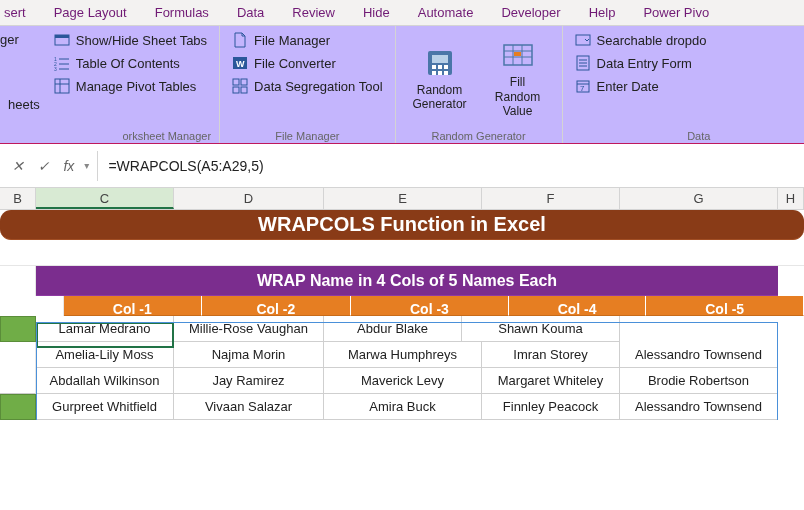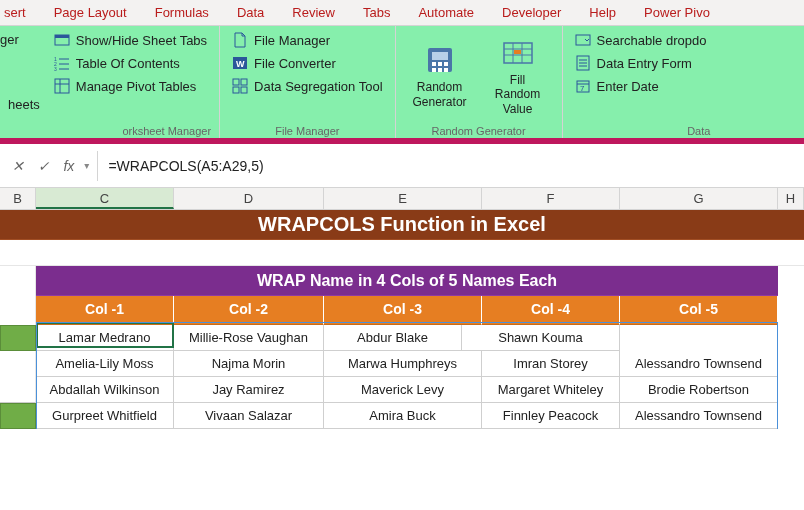--- a/index.html
+++ b/index.html
@@ -1,23 +1,23 @@
 <!DOCTYPE html>
 <html><head>
 <meta charset="utf-8">
 <style>
   * { box-sizing: border-box; margin: 0; padding: 0; }
   body { font-family: 'Segoe UI', Tahoma, sans-serif; font-size: 13px; color: #222; background: #fff; width: 804px; overflow: hidden; }
 
   
   .ribbon-tabs { display: flex; border-bottom: 1px solid #d4d4d4; height: 26px; align-items: center; padding: 0 4px; background: #f3f2f1; }
-  .ribbon-tab { padding: 4px 14px; font-size: 13px; color: #b91c1c; cursor: pointer; }
-
-  
-  .ribbon { display: flex; background: #86efac; height: 118px; border-bottom: 6px solid #be185d; }
+  .ribbon-tab { padding: 4px 14px; font-size: 13px; color: #701a75; cursor: pointer; }
+
+  
+  .ribbon { display: flex; background: #c4b5fd; height: 118px; border-bottom: 1px solid #be185d; }
   .ribbon-group { display: flex; flex-direction: column; border-right: 1px solid #d4d4d4; padding: 4px 8px 1px 8px; }
   .ribbon-group-body { flex: 1; display: flex; gap: 6px; }
   .ribbon-group-label { text-align: center; font-size: 11px; color: #666; padding-top: 2px; }
   .ribbon-col { display: flex; flex-direction: column; gap: 3px; }
   .ribbon-btn { display: flex; align-items: center; gap: 6px; padding: 2px 4px; font-size: 13px; color: #222; cursor: pointer; white-space: nowrap; }
   .ribbon-btn-big { display: flex; flex-direction: column; align-items: center; justify-content: center; gap: 4px; padding: 4px 6px; font-size: 12px; text-align: center; cursor: pointer; width: 72px; }
   .ribbon-icon { width: 16px; height: 16px; display: inline-flex; align-items: center; justify-content: center; flex-shrink: 0; }
   .ribbon-icon-big { width: 32px; height: 32px; display: inline-flex; align-items: center; justify-content: center; }
 
   
@@ -26,24 +26,24 @@
   .fb-x, .fb-check, .fb-fx { font-size: 14px; color: #666; cursor: pointer; padding: 0 4px; font-style: italic; }
   .fb-input { flex: 1; padding: 0 10px; font-size: 14px; font-family: 'Segoe UI', sans-serif; }
 
   
   .grid-wrap { position: relative; }
   .col-headers { display: flex; height: 22px; background: #f3f2f1; border-bottom: 1px solid #d4d4d4; }
   .colh { border-right: 1px solid #d4d4d4; text-align: center; font-size: 13px; color: #444; line-height: 22px; position: relative; }
   .colh.selected { background: #d8ead3; border-bottom: 2px solid #217346; }
 
   .sheet { position: relative; }
-  .title-row { height: 30px; background: #893b17; color: #fff; font-weight: bold; font-size: 20px; display: flex; align-items: center; justify-content: center; border-bottom: 1px solid #a14e24; }
+  .title-row { height: 30px; background: #893b17; color: #fff; font-weight: bold; font-size: 20px; display: flex; align-items: center; justify-content: center; border-bottom: 1px solid #a14e24; border-radius: 11px; }
   .gap-row { height: 26px; border-bottom: 1px solid #e6e6e6; }
   .subtitle-row { height: 30px; background: #7b2d8e; color: #fff; font-weight: bold; font-size: 16px; display: flex; align-items: center; justify-content: center; border-bottom: 1px solid #8e3aa3; position: relative; }
-  .header-row { display: flex; height: 29px; }
+  .header-row { display: flex; height: 20px; margin-left: 28px; }
   .header-cell { background: #e67e22; color: #fff; font-weight: bold; font-size: 14px; text-align: center; line-height: 26px; border-right: 1px solid #fff; border-bottom: 1px solid #c86b18; }
   .data-row { display: flex; height: 26px; border-radius: 10px; }
   .data-cell { text-align: center; font-size: 13px; line-height: 26px; border-right: 1px solid #cfcfcf; border-bottom: 1px solid #cfcfcf; overflow: hidden; white-space: nowrap; text-overflow: ellipsis; }
   .left-stub { border-right: 1px solid #e6e6e6; }
   .left-green { background: #70ad47; border: 1px solid #5a8d39; }
 
   .active-cell-border { position: absolute; border: 2px solid #217346; pointer-events: none; }
   .spill-border { position: absolute; border: 1px solid #4a90d9; pointer-events: none; }
 
   
@@ -57,21 +57,21 @@
 </style>
 </head>
 <body>
 
 <div class="ribbon-tabs">
   <div class="ribbon-tab" style="padding-left:0">sert</div>
   <div class="ribbon-tab">Page Layout</div>
   <div class="ribbon-tab">Formulas</div>
   <div class="ribbon-tab">Data</div>
   <div class="ribbon-tab">Review</div>
-  <div class="ribbon-tab">Tabs</div>
+  <div class="ribbon-tab">Hide</div>
   <div class="ribbon-tab">Automate</div>
   <div class="ribbon-tab">Developer</div>
   <div class="ribbon-tab">Help</div>
   <div class="ribbon-tab">Power Pivo</div>
 </div>
 
 <div class="ribbon">
 
   <div class="ribbon-group" style="padding-left:0">
     <div class="ribbon-group-body">

